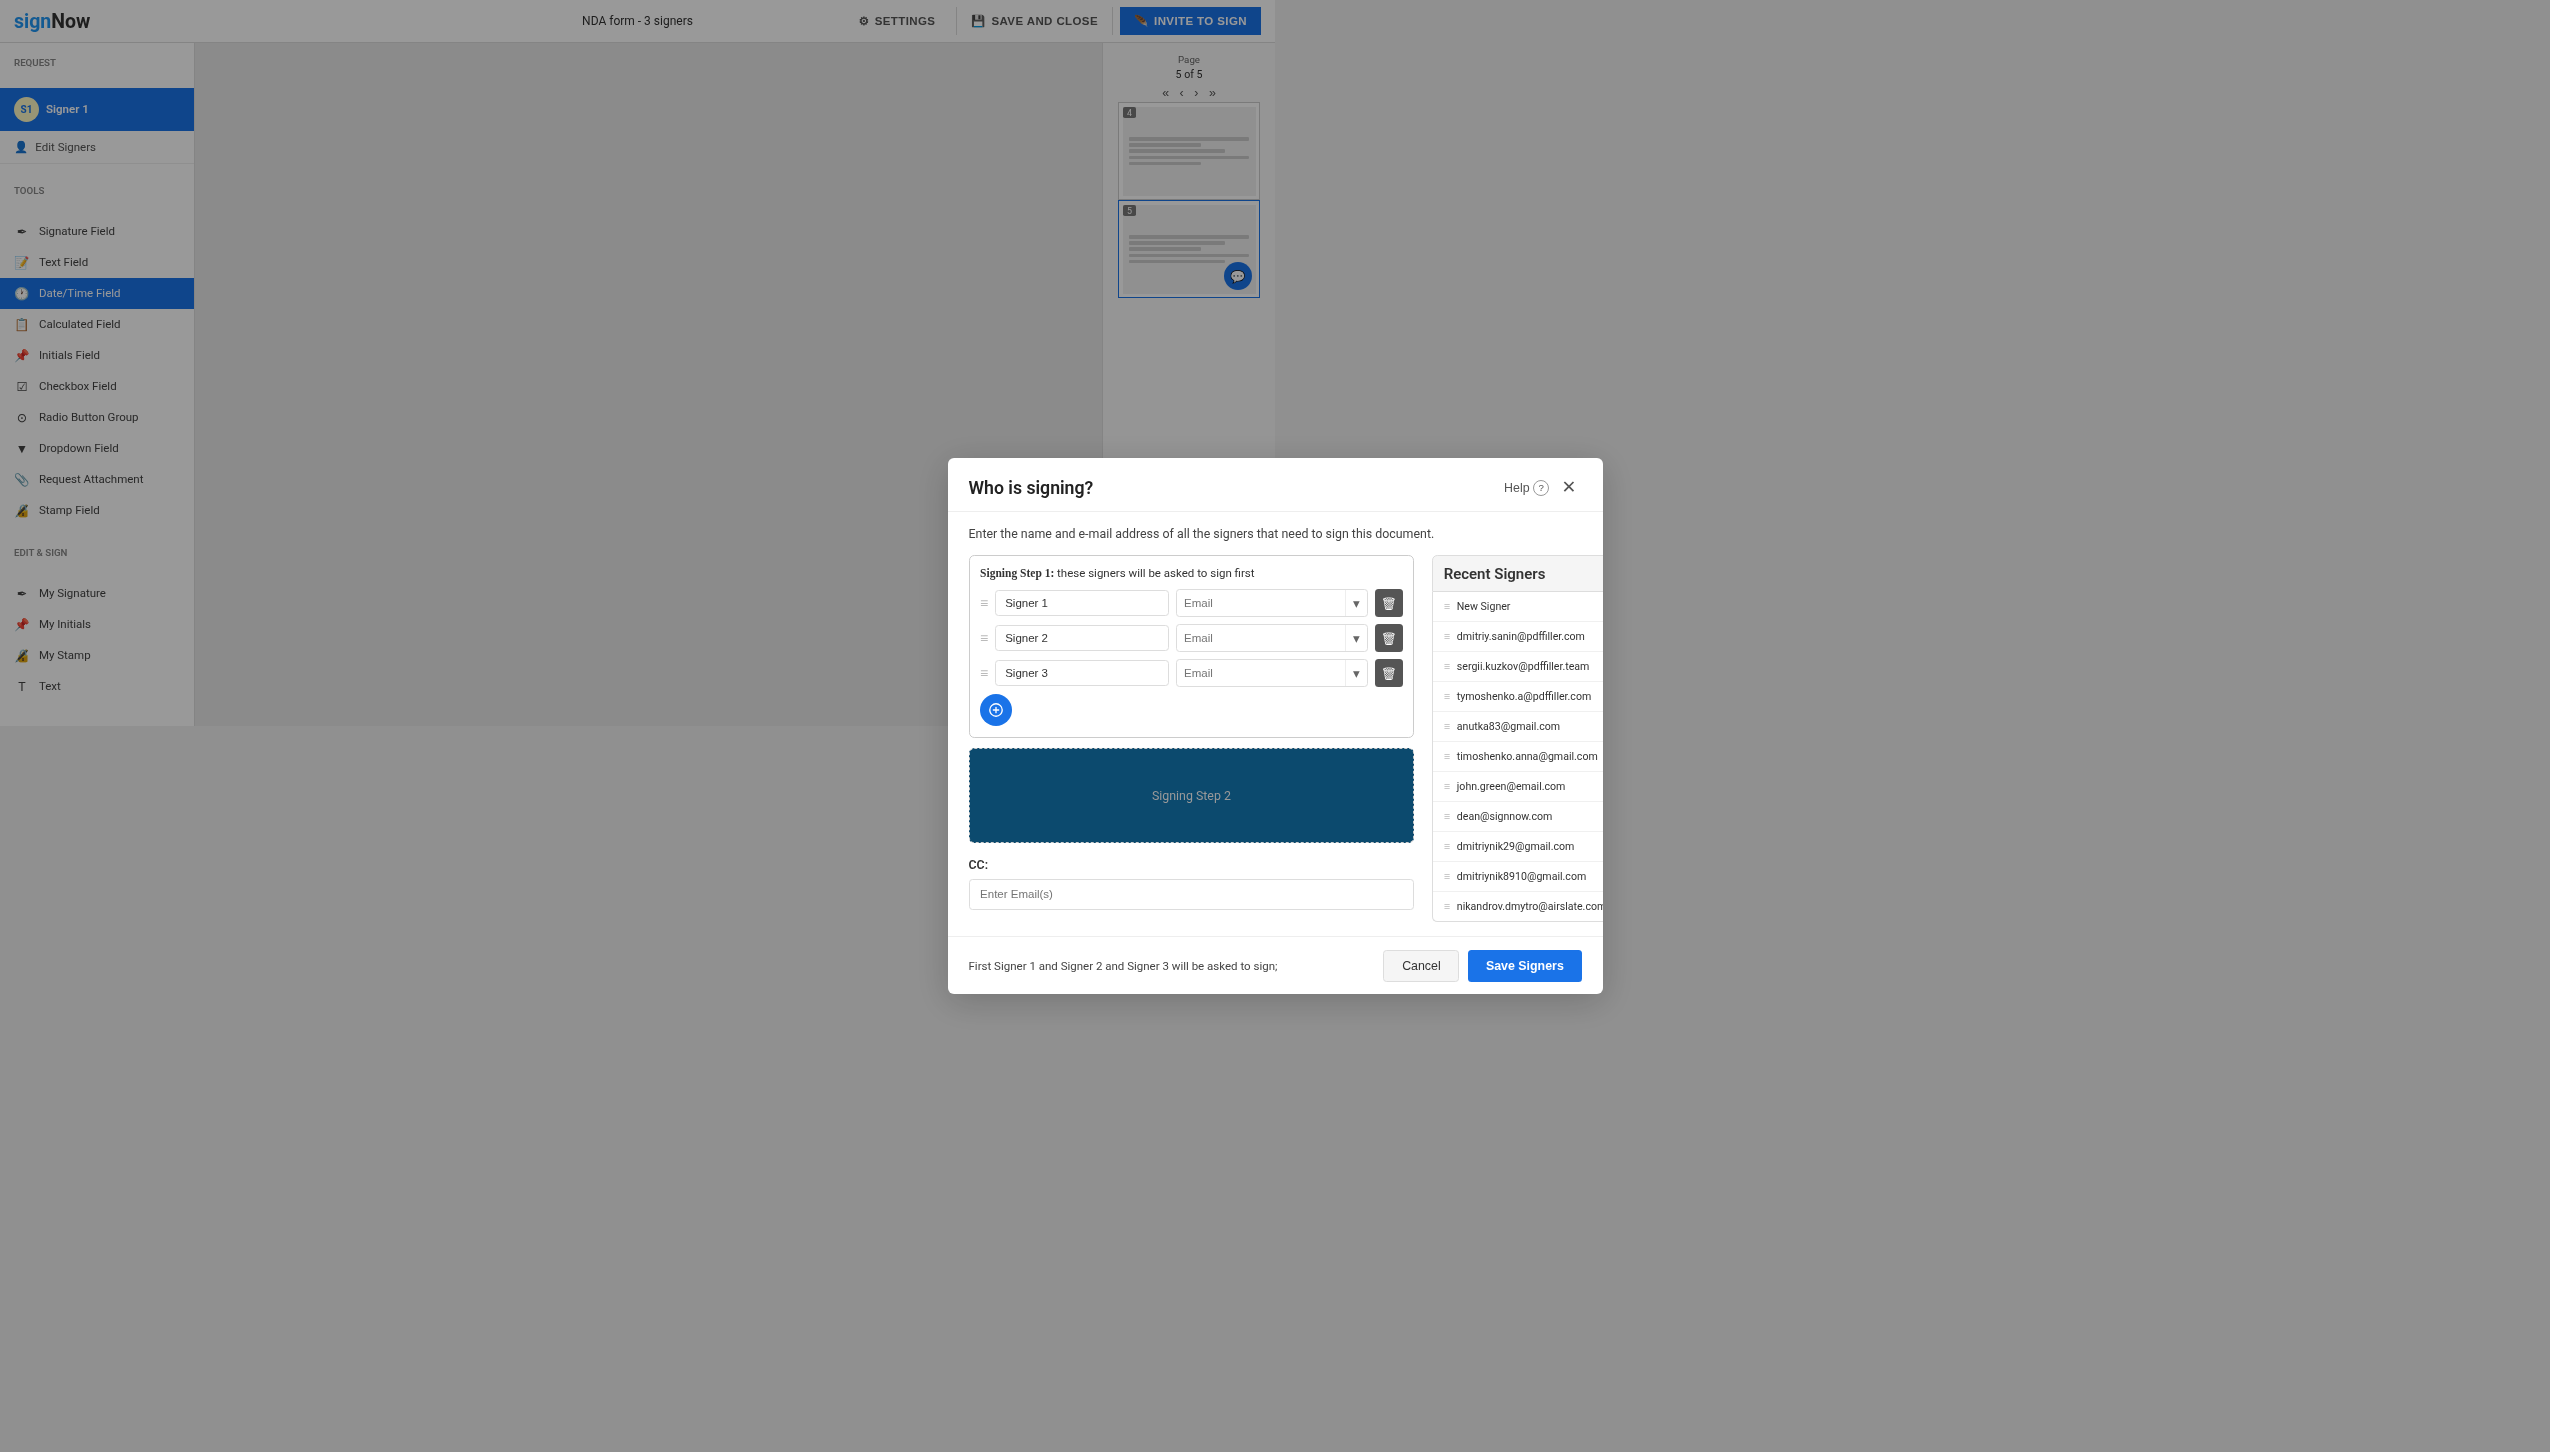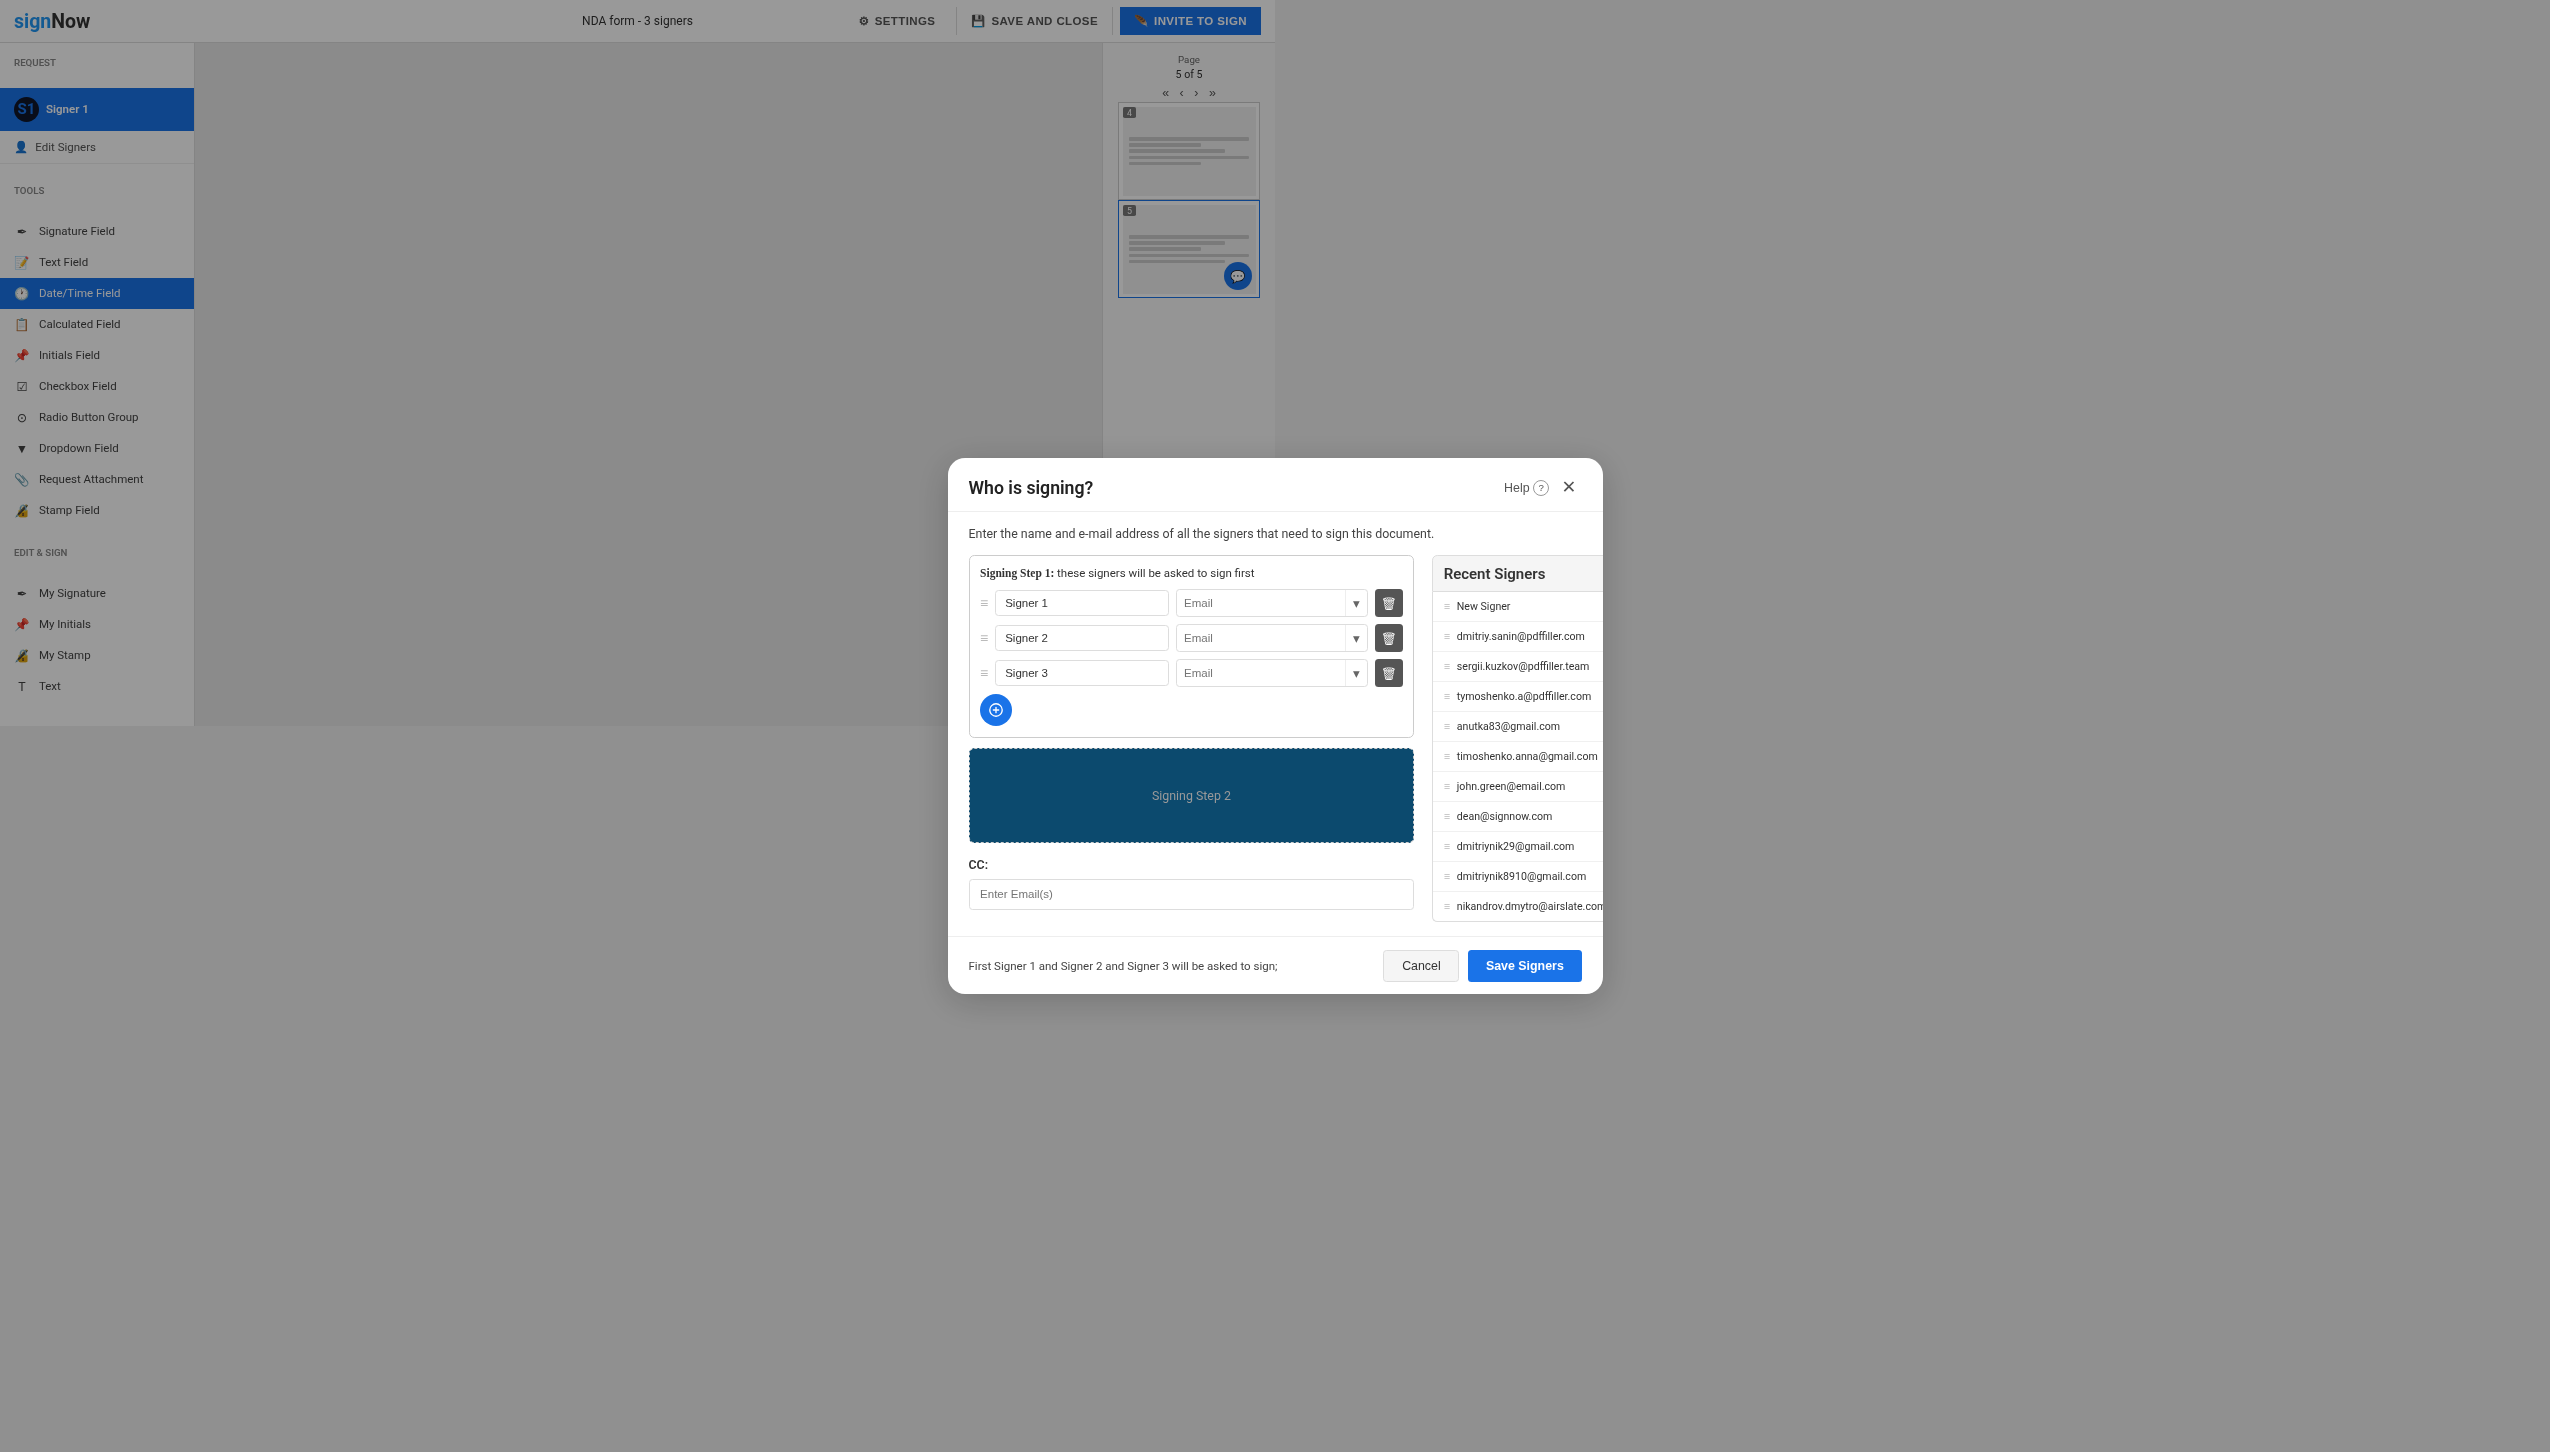--- a/index.html
+++ b/index.html
@@ -17,39 +17,39 @@
     .btn-invite { background: #1a73e8; color: #fff; }
 
     
     .sidebar { position: absolute; top: 43px; left: 0; width: 195px; bottom: 0; background: #fff; border-right: 0.9px solid #ddd; overflow-y: auto; }
     .sidebar-section { padding: 7px 0; }
     .sidebar-section-label { font-size: 9.7px; color: #888; padding: 7px 14px 20px; font-weight: 600; text-transform: uppercase; }
     .sidebar-item { display: flex; align-items: center; gap: 8.9px; padding: 8px 14px; font-size: 11.5px; color: #444; cursor: pointer; }
     .sidebar-item.active { background: #1a73e8; color: #fff; }
     .sidebar-item .icon { font-size: 12.4px; width: 16px; text-align: center; }
     .signer-badge { display: flex; align-items: center; gap: 7px; padding: 8.9px 14px; background: #1a73e8; color: #fff; font-size: 11.5px; font-weight: 600; }
-    .signer-avatar { width: 25px; height: 25px; border-radius: 50%; background: #0f172a; color: #1a73e8; display: flex; align-items: center; justify-content: center; font-size: 15px; font-weight: bold; }
+    .signer-avatar { width: 25px; height: 25px; border-radius: 50%; background: #fef9c3; color: #1a73e8; display: flex; align-items: center; justify-content: center; font-size: 10px; font-weight: bold; }
     .edit-signers { display: flex; align-items: center; gap: 7px; padding: 8.9px 14px; font-size: 11.5px; color: #555; cursor: pointer; border-bottom: 0.9px solid #eee; }
 
     
     .right-panel { position: absolute; top: 43px; right: 0; width: 173px; bottom: 0; background: #f8f8f8; border-left: 0.9px solid #ddd; display: flex; flex-direction: column; align-items: center; padding: 10.6px 7px; overflow-y: auto; }
     .page-nav { display: flex; flex-direction: column; align-items: center; width: 100%; }
     .page-label { font-size: 9.7px; color: #666; margin-bottom: 3.5px; }
     .page-num { font-size: 10.6px; color: #333; }
     .nav-arrows { display: flex; gap: 3.5px; align-items: center; margin-top: 3.5px; }
     .nav-arrow { border: none; background: transparent; font-size: 12.4px; cursor: pointer; color: #555; padding: 1.8px 3.5px; }
 
     
     .main-area { position: absolute; top: 43px; left: 195px; right: 173px; bottom: 0; background: #e8e8e8; }
 
     
     .overlay { position: fixed; top: 0; left: 0; right: 0; bottom: 0; background: rgba(0,0,0,0.4); z-index: 100; display: flex; align-items: center; justify-content: center; }
 
     
-    .modal { background: #fff; border-radius: 17px; width: 655px; max-height: 90vh; overflow-y: auto; box-shadow: 0 7px 35px rgba(0,0,0,0.2); position: relative; }
+    .modal { background: #fff; border-radius: 6px; width: 655px; max-height: 90vh; overflow-y: auto; box-shadow: 0 7px 35px rgba(0,0,0,0.2); position: relative; }
     .modal-header { display: flex; align-items: center; justify-content: space-between; padding: 17.7px 21px 10.6px; border-bottom: 0.9px solid #eee; }
     .modal-title { font-size: 17.7px; font-weight: 600; color: #222; }
     .modal-header-right { display: flex; align-items: center; gap: 7px; }
     .help-btn { display: flex; align-items: center; gap: 3.5px; font-size: 12.4px; color: #555; cursor: pointer; border: none; background: transparent; }
     .close-btn { background: transparent; border: none; font-size: 17.7px; cursor: pointer; color: #555; padding: 1.8px 5.3px; }
     .modal-body { padding: 14px 21px; }
     .modal-description { font-size: 12.4px; color: #444; margin-bottom: 14px; }
 
     
     .modal-content { display: flex; gap: 17.7px; }

